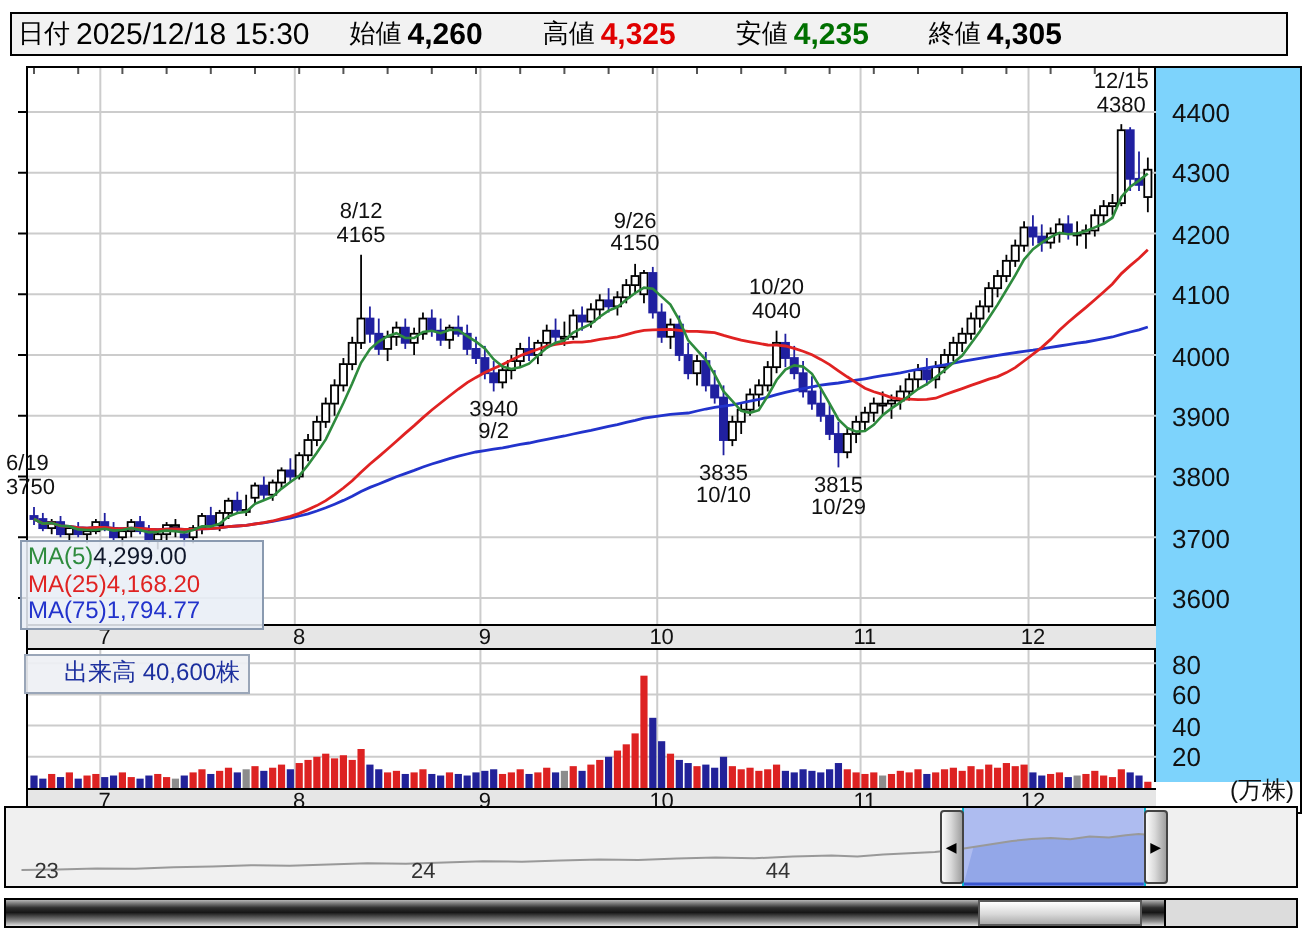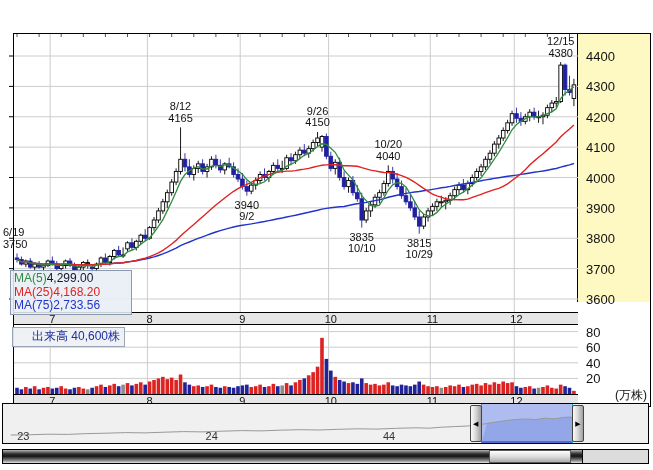--- a/index.html
+++ b/index.html
@@ -10,21 +10,21 @@
            border:1px solid #000;background:#f2f2f2;display:flex;align-items:center;
            font-size:13px;color:#000;white-space:nowrap;}
   .infobar .lbl{margin-left:14px;margin-right:3px;font-size:13px;}
   .infobar .lbl.first{margin-left:3px;}
   .infobar .val{font-size:15px;font-weight:bold;letter-spacing:0;}
   .infobar .date{font-size:15px;margin-right:6px;}
   .val.high{color:#e00000;} .val.low{color:#007000;}
   
   .chartbox{position:absolute;left:13px;top:33px;width:638px;height:374px;box-sizing:border-box;
             border:1px solid #000;background:#fff;}
-  .gutter{position:absolute;right:0;top:0;width:73px;height:268px;background:#fef9c3;
+  .gutter{position:absolute;right:0;top:0;width:73px;height:357px;background:#7dd3fc;
           border-left:1px solid #000;box-sizing:border-box;}
   .ylab{position:absolute;left:8px;font-size:13px;color:#111;}
   .vlab{position:absolute;left:8px;font-size:13px;color:#111;}
   .vunit{position:absolute;right:3px;font-size:12px;color:#111;}
   #main-svg{position:absolute;left:0;top:0;overflow:visible;}
   #vol-svg{position:absolute;left:0;top:291px;}
   .band{position:absolute;left:0;width:564px;height:13px;background:#e6e6e6;
         border-top:1px solid #000;border-bottom:1px solid #000;box-sizing:border-box;}
   #band1{top:278px;} #band2{top:360px;height:14px;border-bottom:none;}
   .mlab{position:absolute;top:0;font-size:11px;color:#111;transform:translateX(-50%);}
@@ -58,20 +58,32 @@
                border:1px solid #5a5a5a;
                background:linear-gradient(180deg,#ffffff 0%,#d9d9d9 55%,#ababab 100%);}
   .scrollfill{position:absolute;left:579px;top:0;width:66px;height:13px;background:#dcdcdc;
               border-left:1px solid #000;box-sizing:border-box;}
 </style>
 </head>
 <body>
 
 <div class="widget">
 
+  <div class="infobar">
+    <span class="lbl first">日付</span>
+    <span class="date">2025/12/18 15:30</span>
+    <span class="lbl">始値</span>
+    <span class="val">4,260</span>
+    <span class="lbl" style="margin-left:30px">高値</span>
+    <span class="val high">4,325</span>
+    <span class="lbl" style="margin-left:30px">安値</span>
+    <span class="val low">4,235</span>
+    <span class="lbl" style="margin-left:30px">終値</span>
+    <span class="val">4,305</span>
+  </div>
 
   <div class="chartbox">
     <div class="gutter" id="gutter">
         <div class="ylab" style="top: 15px;">4400</div>
         <div class="ylab" style="top: 45.375px;">4300</div>
         <div class="ylab" style="top: 75.75px;">4200</div>
         <div class="ylab" style="top: 106.125px;">4100</div>
         <div class="ylab" style="top: 136.5px;">4000</div>
         <div class="ylab" style="top: 166.875px;">3900</div>
         <div class="ylab" style="top: 197.25px;">3800</div>
@@ -552,21 +564,21 @@
       <div class="row">
         <span style="color:#2e8b3d">MA(5)</span>
         <span style="color:#0f172a">4,299.00</span>
       </div>
       <div class="row">
         <span style="color:#e02222">MA(25)</span>
         <span style="color:#e02222">4,168.20</span>
       </div>
       <div class="row">
         <span style="color:#2233cc">MA(75)</span>
-        <span style="color:#2233cc">2,733.56</span>
+        <span style="color:#2233cc">1,794.77</span>
       </div>
     </div>
 
     <div class="vollabel">出来高  40,600株</div>
     <div id="ann-layer">
         <div class="ann left" style="top: 193.438px; left: -11px;">
           <div>6/19</div>
           <div>3750</div>
         </div>
         <div class="ann" style="top: 67.3812px; left: 166.54px;">

